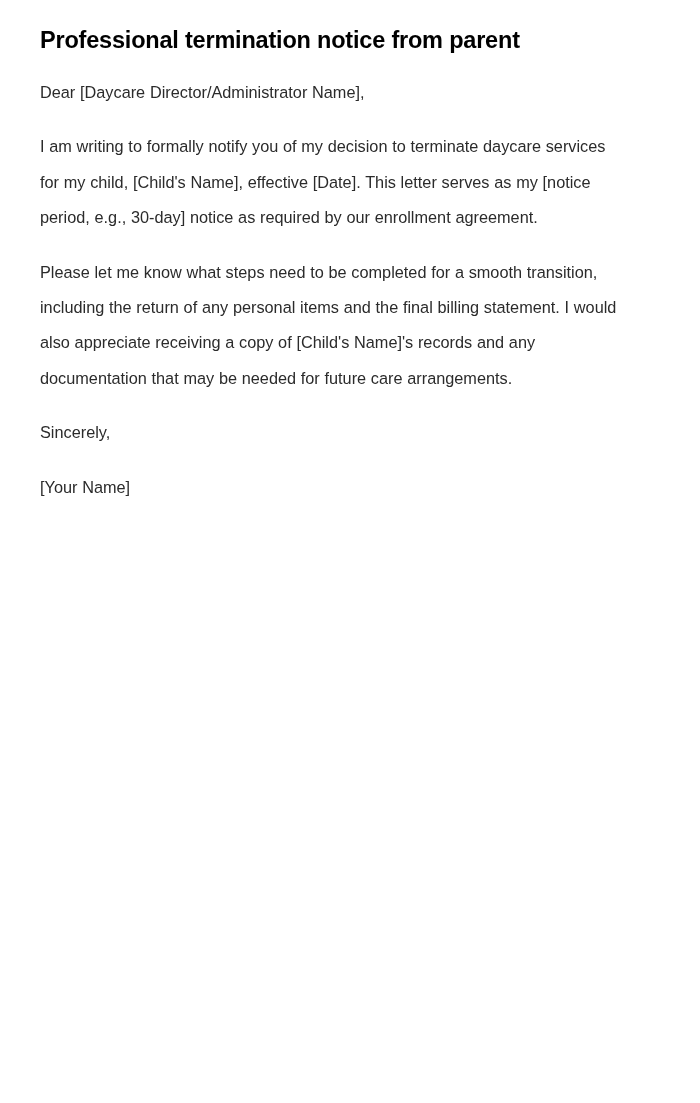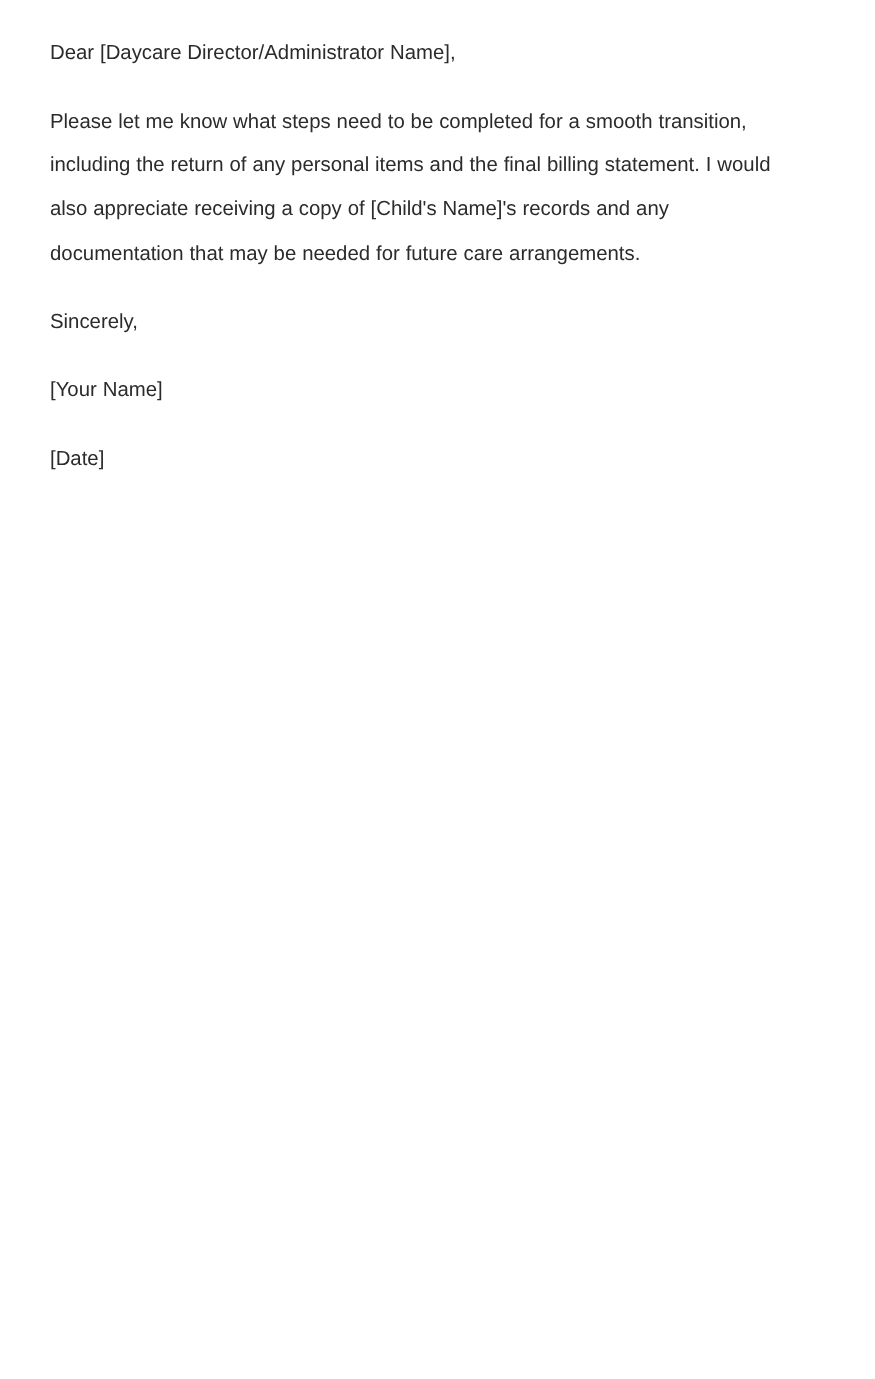--- a/index.html
+++ b/index.html
@@ -43,32 +43,33 @@
   }
   .para:last-child {
     margin-bottom: 0;
   }
 </style>
 </head>
 <body>
 
 <div class="doc">
 
+  <h1 class="doc-title">Professional termination notice from parent</h1>
 
   <div class="doc-body">
 
 
     <p class="para">Dear [Daycare Director/Administrator Name],</p>
 
+    <p class="para">I am writing to formally notify you of my decision to terminate daycare services for my child, [Child's Name], effective [Date]. This letter serves as my [notice period, e.g., 30-day] notice as required by our enrollment agreement.</p>
 
 
     <p class="para">Please let me know what steps need to be completed for a smooth transition, including the return of any personal items and the final billing statement. I would also appreciate receiving a copy of [Child's Name]'s records and any documentation that may be needed for future care arrangements.</p>
 
 
 
     <p class="para">Sincerely,</p>
 
     <p class="para">[Your Name]</p>
 
-    <p class="para">[Date]</p>
 
   </div>
 </div>
 
 </body></html>

